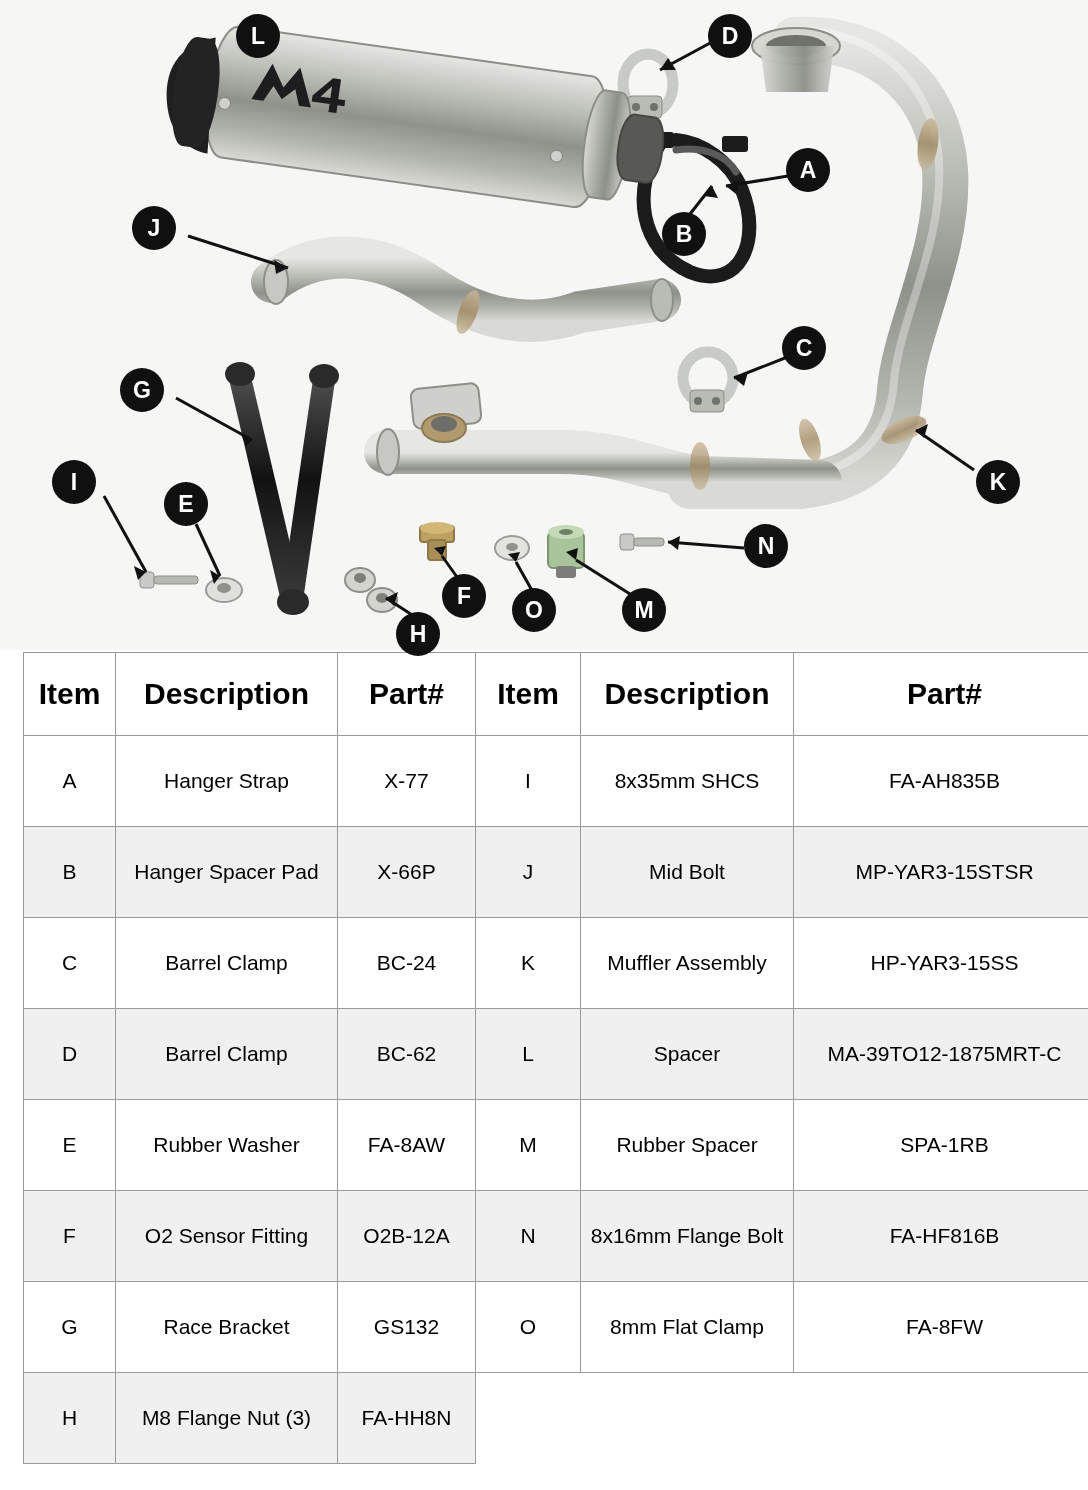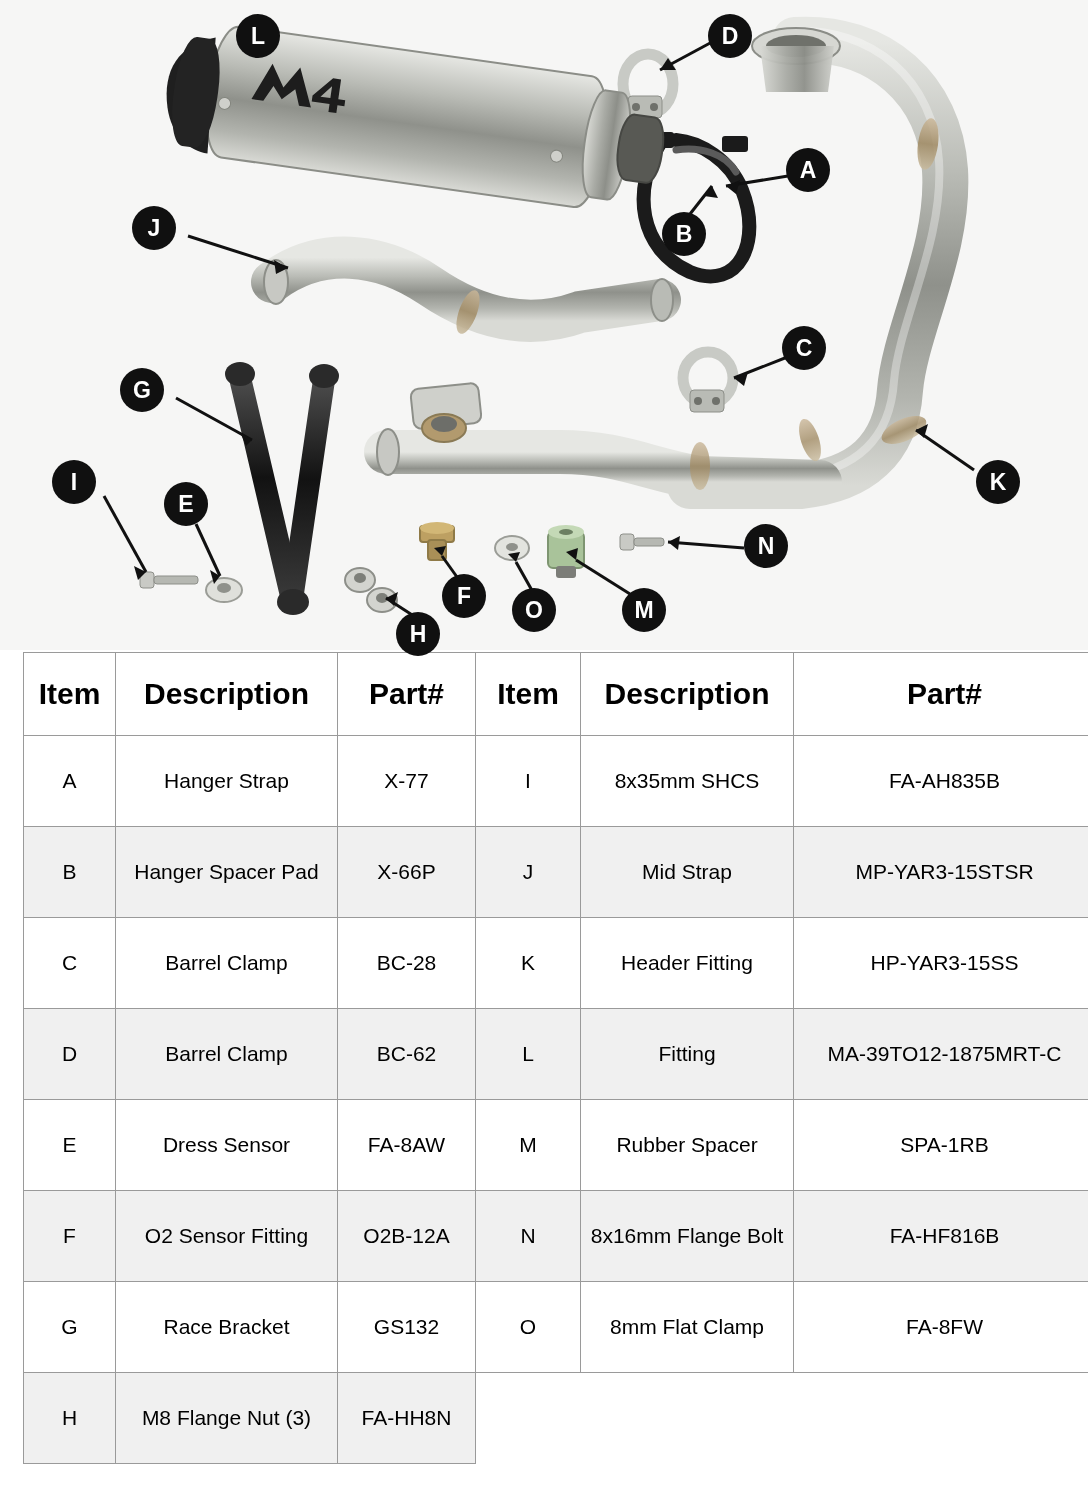--- a/index.html
+++ b/index.html
@@ -340,42 +340,42 @@
         <td>X-77</td>
         <td>I</td>
         <td>8x35mm SHCS</td>
         <td>FA-AH835B</td>
       </tr>
       <tr>
         <td>B</td>
         <td>Hanger Spacer Pad</td>
         <td>X-66P</td>
         <td>J</td>
-        <td>Mid Strap</td>
+        <td>Mid Bolt</td>
         <td>MP-YAR3-15STSR</td>
       </tr>
       <tr>
         <td>C</td>
         <td>Barrel Clamp</td>
-        <td>BC-28</td>
+        <td>BC-24</td>
         <td>K</td>
-        <td>Header Fitting</td>
+        <td>Muffler Assembly</td>
         <td>HP-YAR3-15SS</td>
       </tr>
       <tr>
         <td>D</td>
         <td>Barrel Clamp</td>
         <td>BC-62</td>
         <td>L</td>
-        <td>Fitting</td>
+        <td>Spacer</td>
         <td>MA-39TO12-1875MRT-C</td>
       </tr>
       <tr>
         <td>E</td>
-        <td>Dress Sensor</td>
+        <td>Rubber Washer</td>
         <td>FA-8AW</td>
         <td>M</td>
         <td>Rubber Spacer</td>
         <td>SPA-1RB</td>
       </tr>
       <tr>
         <td>F</td>
         <td>O2 Sensor Fitting</td>
         <td>O2B-12A</td>
         <td>N</td>

